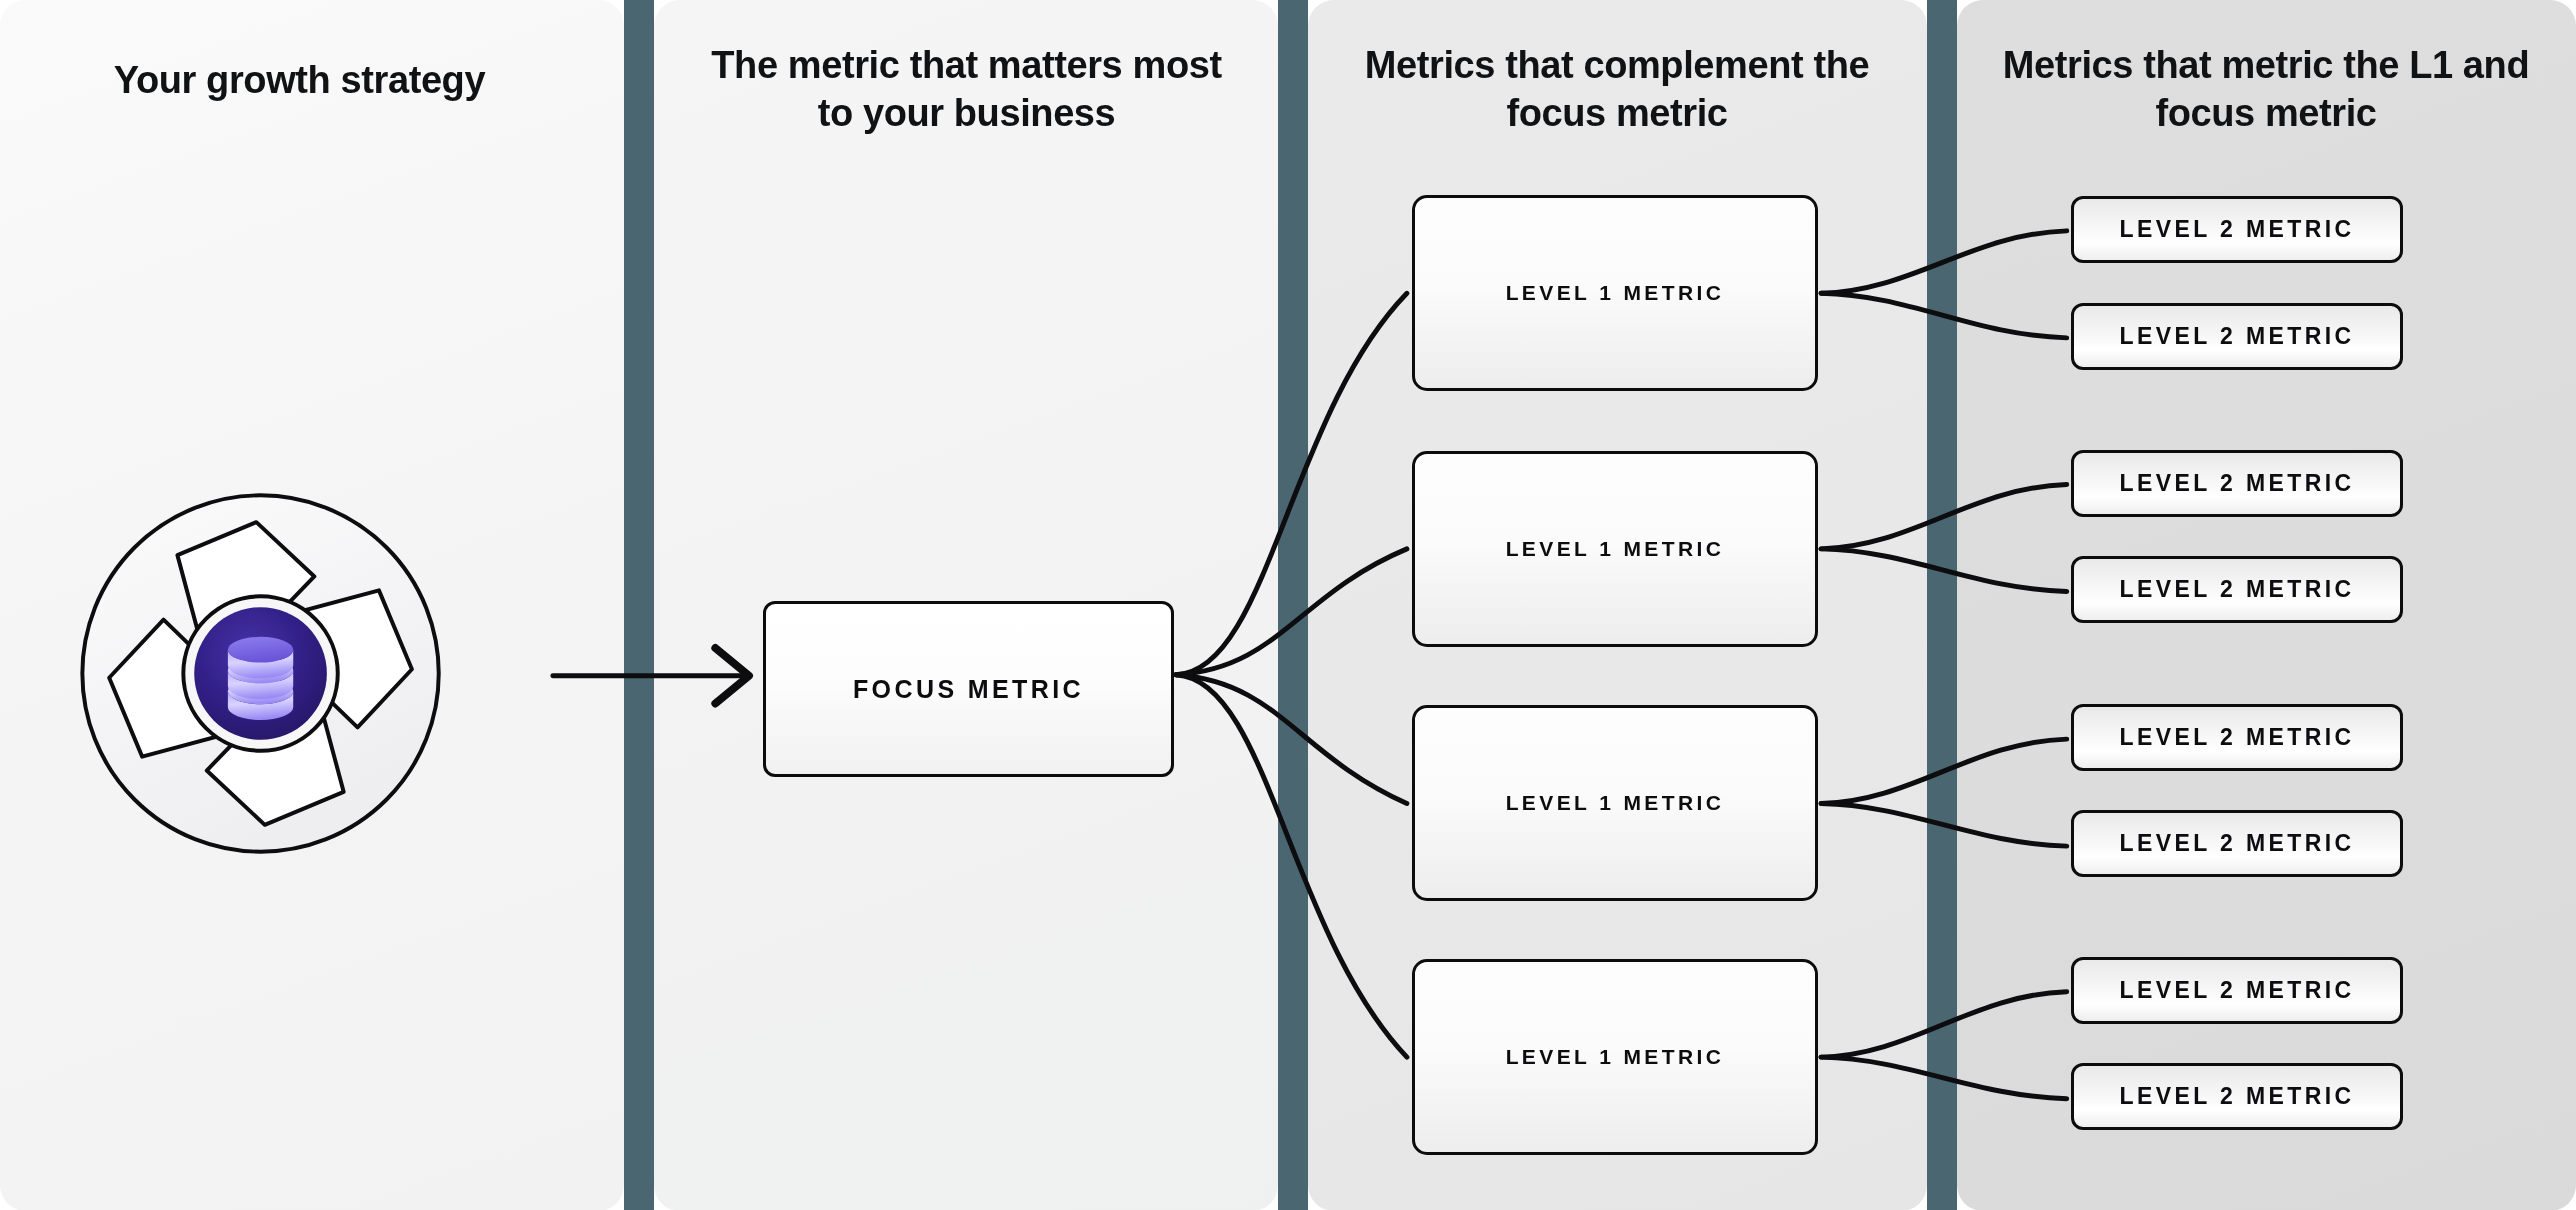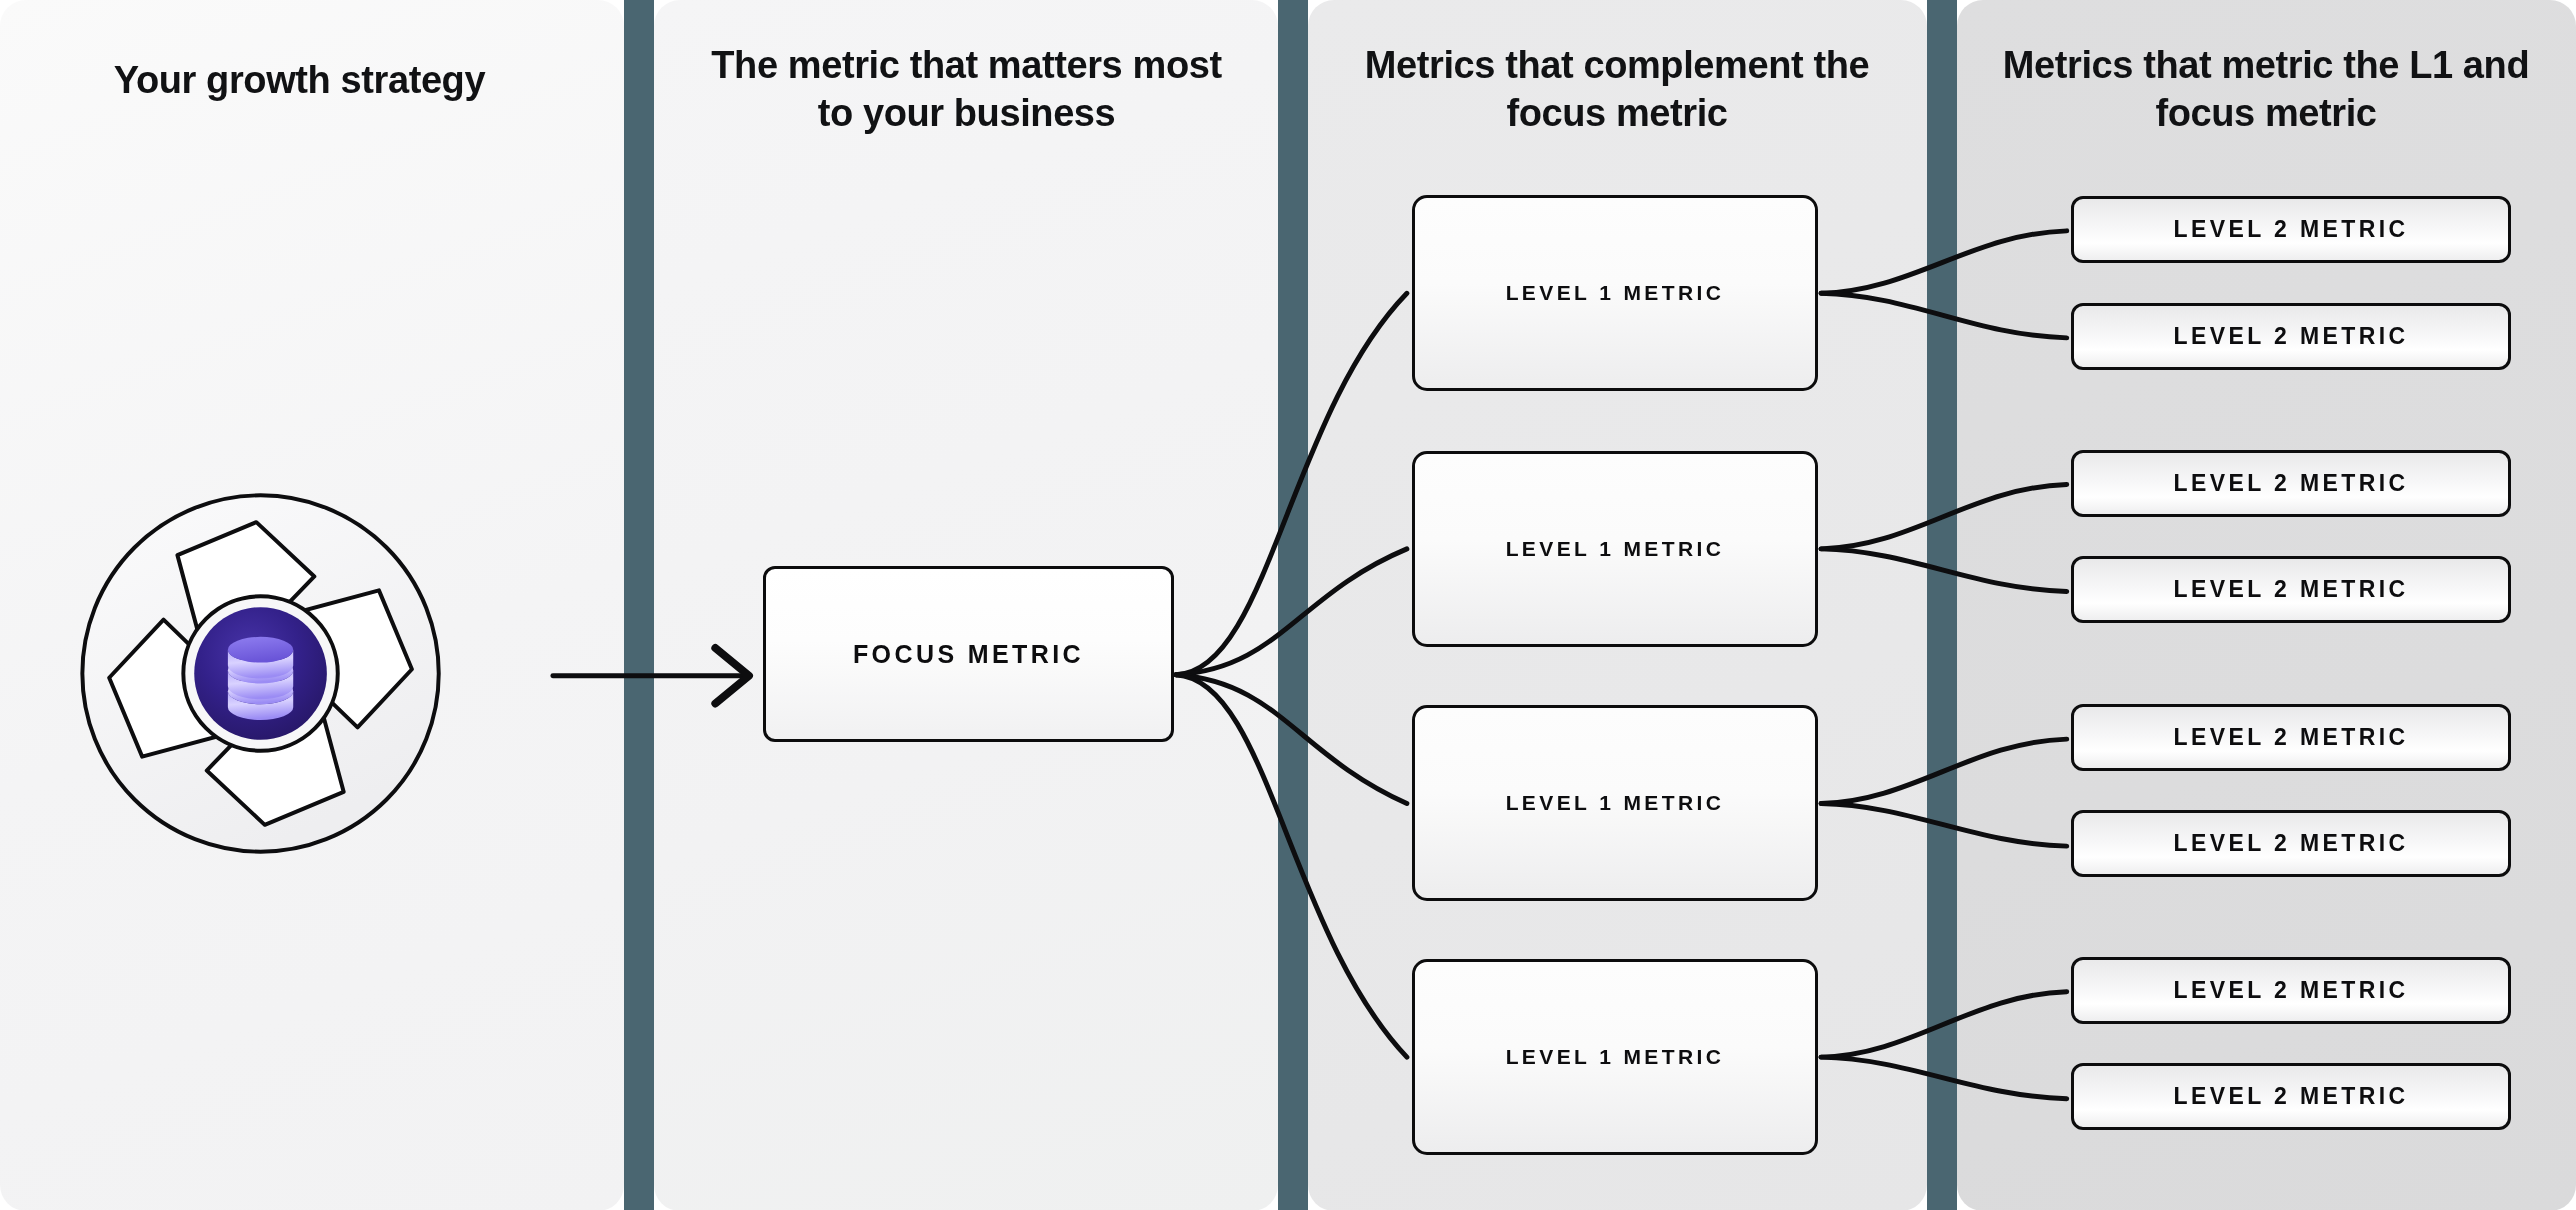--- a/index.html
+++ b/index.html
@@ -71,21 +71,21 @@
     justify-content: center;
     font-weight: 700;
     color: #0d0d0f;
     letter-spacing: 3.4px;
     white-space: nowrap;
     z-index: 6;
   }
 
   .focus-box {
     left: 763px;
-    top: 566px;
+    top: 601px;
     width: 411px;
     height: 176px;
     font-size: 25px;
     background: linear-gradient(180deg, #ffffff 0%, #fdfdfd 42%, #f1f1f2 100%);
     border-radius: 12px;
   }
 
   .l1-box {
     left: 1412px;
     width: 406px;
@@ -94,21 +94,21 @@
     background: linear-gradient(180deg, #fdfdfd 0%, #fbfbfb 45%, #ededee 100%);
     border-radius: 15px;
   }
   .l1-1 { top: 195px; }
   .l1-2 { top: 451px; }
   .l1-3 { top: 705px; }
   .l1-4 { top: 959px; }
 
   .l2-box {
     left: 2071px;
-    width: 440px;
+    width: 332px;
     height: 67px;
     font-size: 23px;
     background: linear-gradient(180deg, #e9e9ea 0%, #f7f7f8 48%, #ffffff 72%, #eeeeef 100%);
     border-radius: 12px;
     border-width: 3px;
   }
   .l2-1 { top: 196px; }
   .l2-2 { top: 303px; }
   .l2-3 { top: 450px; }
   .l2-4 { top: 556px; }

